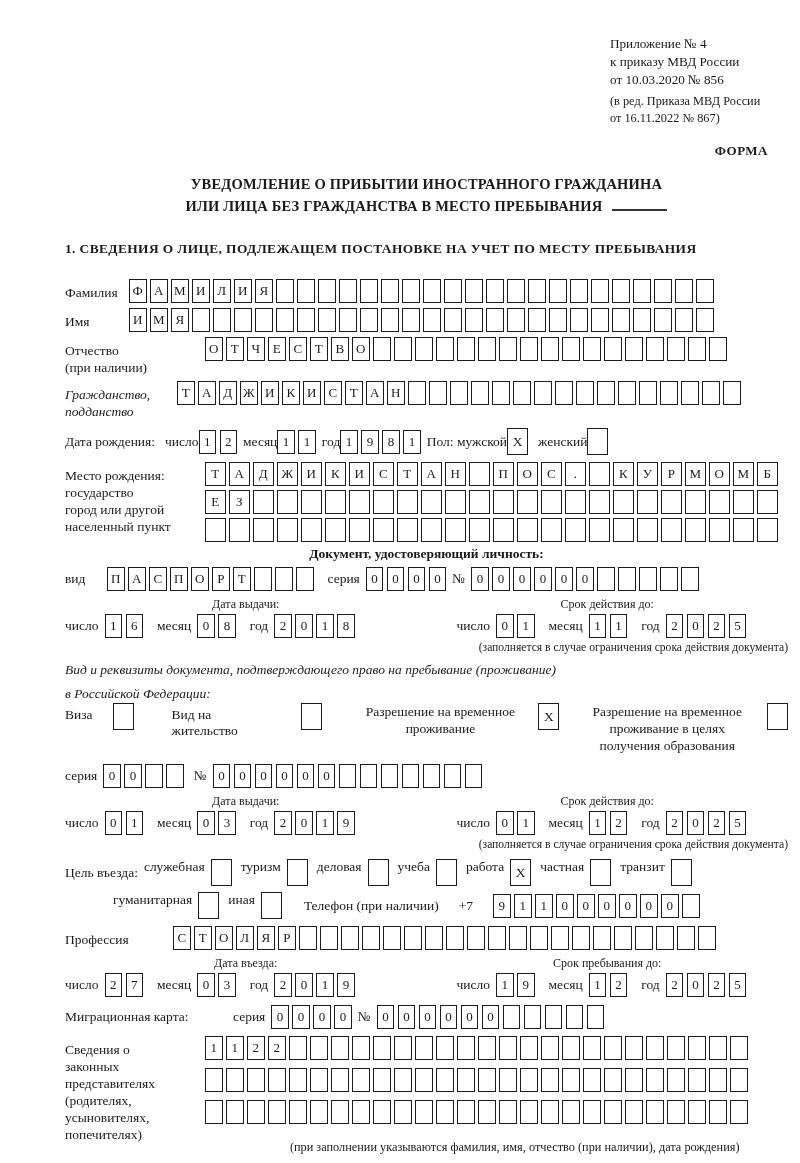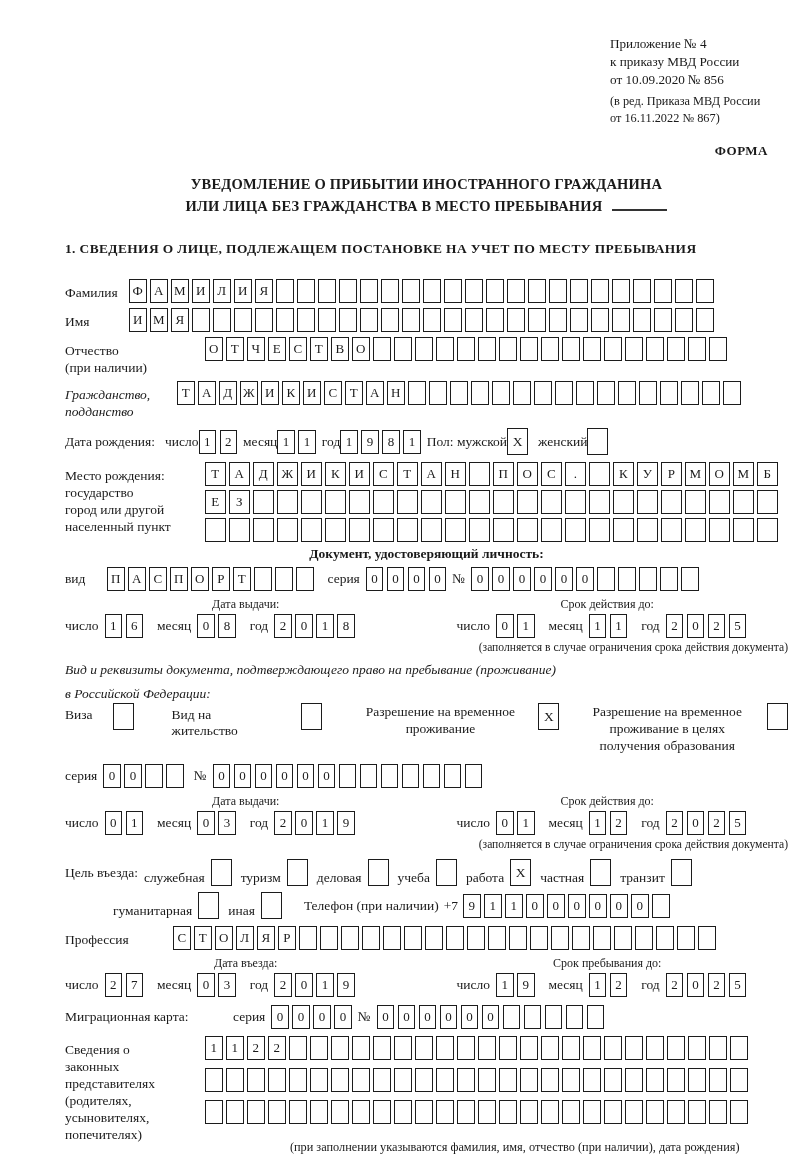--- a/index.html
+++ b/index.html
@@ -31,35 +31,35 @@
   .date-row{display:flex;margin-top:2px;align-items:center;}
   .d-half{display:flex;align-items:center;gap:6px;width:50%;flex:none;}
   .d-half .grp{margin-left:8px;}
   .footnote{text-align:right;font-size:11.6px;margin-top:3px;}
   .intro{font-size:13.5px;margin-top:8px;font-style:italic;}
   .permit-row{display:flex;align-items:flex-start;margin-top:1px;gap:20px;}
   .pr-lbl{font-size:13.5px;padding-top:4px;}
   .pr-multi{font-size:13.5px;line-height:17px;text-align:center;}
   .w170{width:178px;}.w175{width:182px;}
   .opt-row{display:flex;align-items:center;margin-top:6px;flex-wrap:nowrap;}
-  .opt{display:inline-flex;align-items:flex-end;gap:6px;margin-left:9px;}
+  .opt{display:inline-flex;align-items:flex-start;gap:6px;margin-left:9px;}
   .opt:first-of-type{margin-left:6px;}
-  .phone-sec{display:inline-flex;align-items:center;gap:5px;margin-left:22px;}
+  .phone-sec{display:inline-flex;align-items:center;gap:20px;margin-left:22px;}
   .rep-note{font-size:12.3px;margin-top:8px;text-align:right;padding-right:8px;}
   .mt8{margin-top:8px;}.mt10{margin-top:10px;}
 </style>
 </head>
 <body>
 
 <div class="page">
 
   <div class="hdr-note">
     <div>Приложение № 4</div>
     <div>к приказу МВД России</div>
-    <div>от 10.09.2020 № 856</div>
+    <div>от 10.03.2020 № 856</div>
     <div class="amend">
       <div>(в ред. Приказа МВД России</div>
       <div>от 16.11.2022 № 867)</div>
     </div>
   </div>
 
   <div class="forma">ФОРМА</div>
 
   <div class="title">
     <div>УВЕДОМЛЕНИЕ О ПРИБЫТИИ ИНОСТРАННОГО ГРАЖДАНИНА</div>

